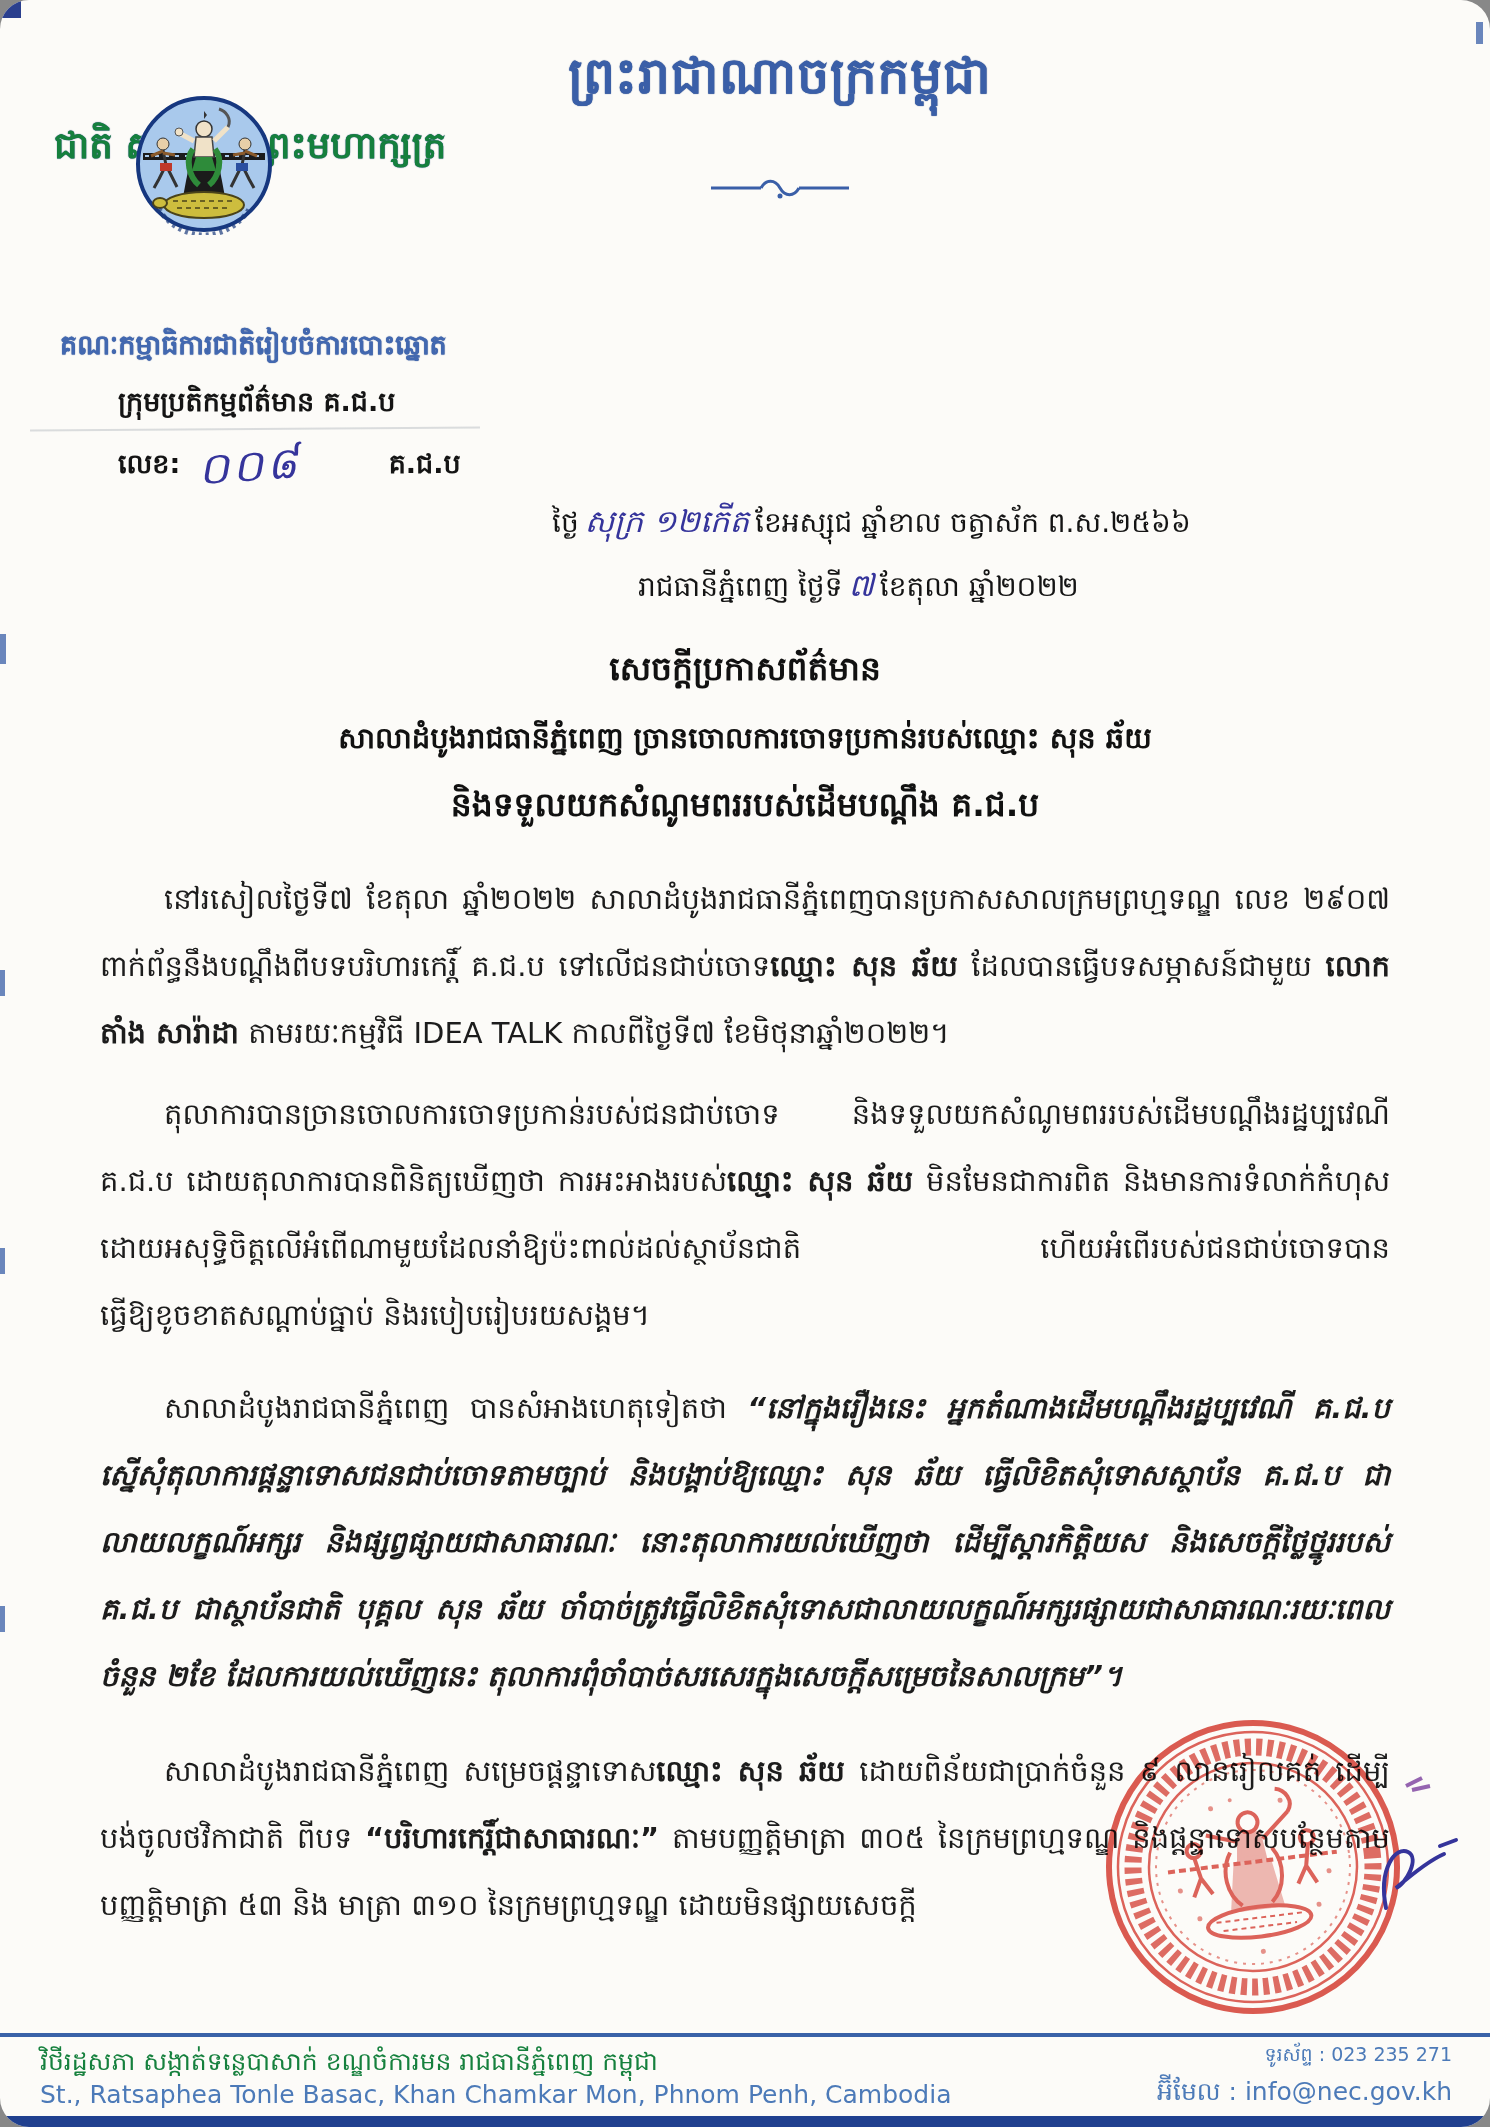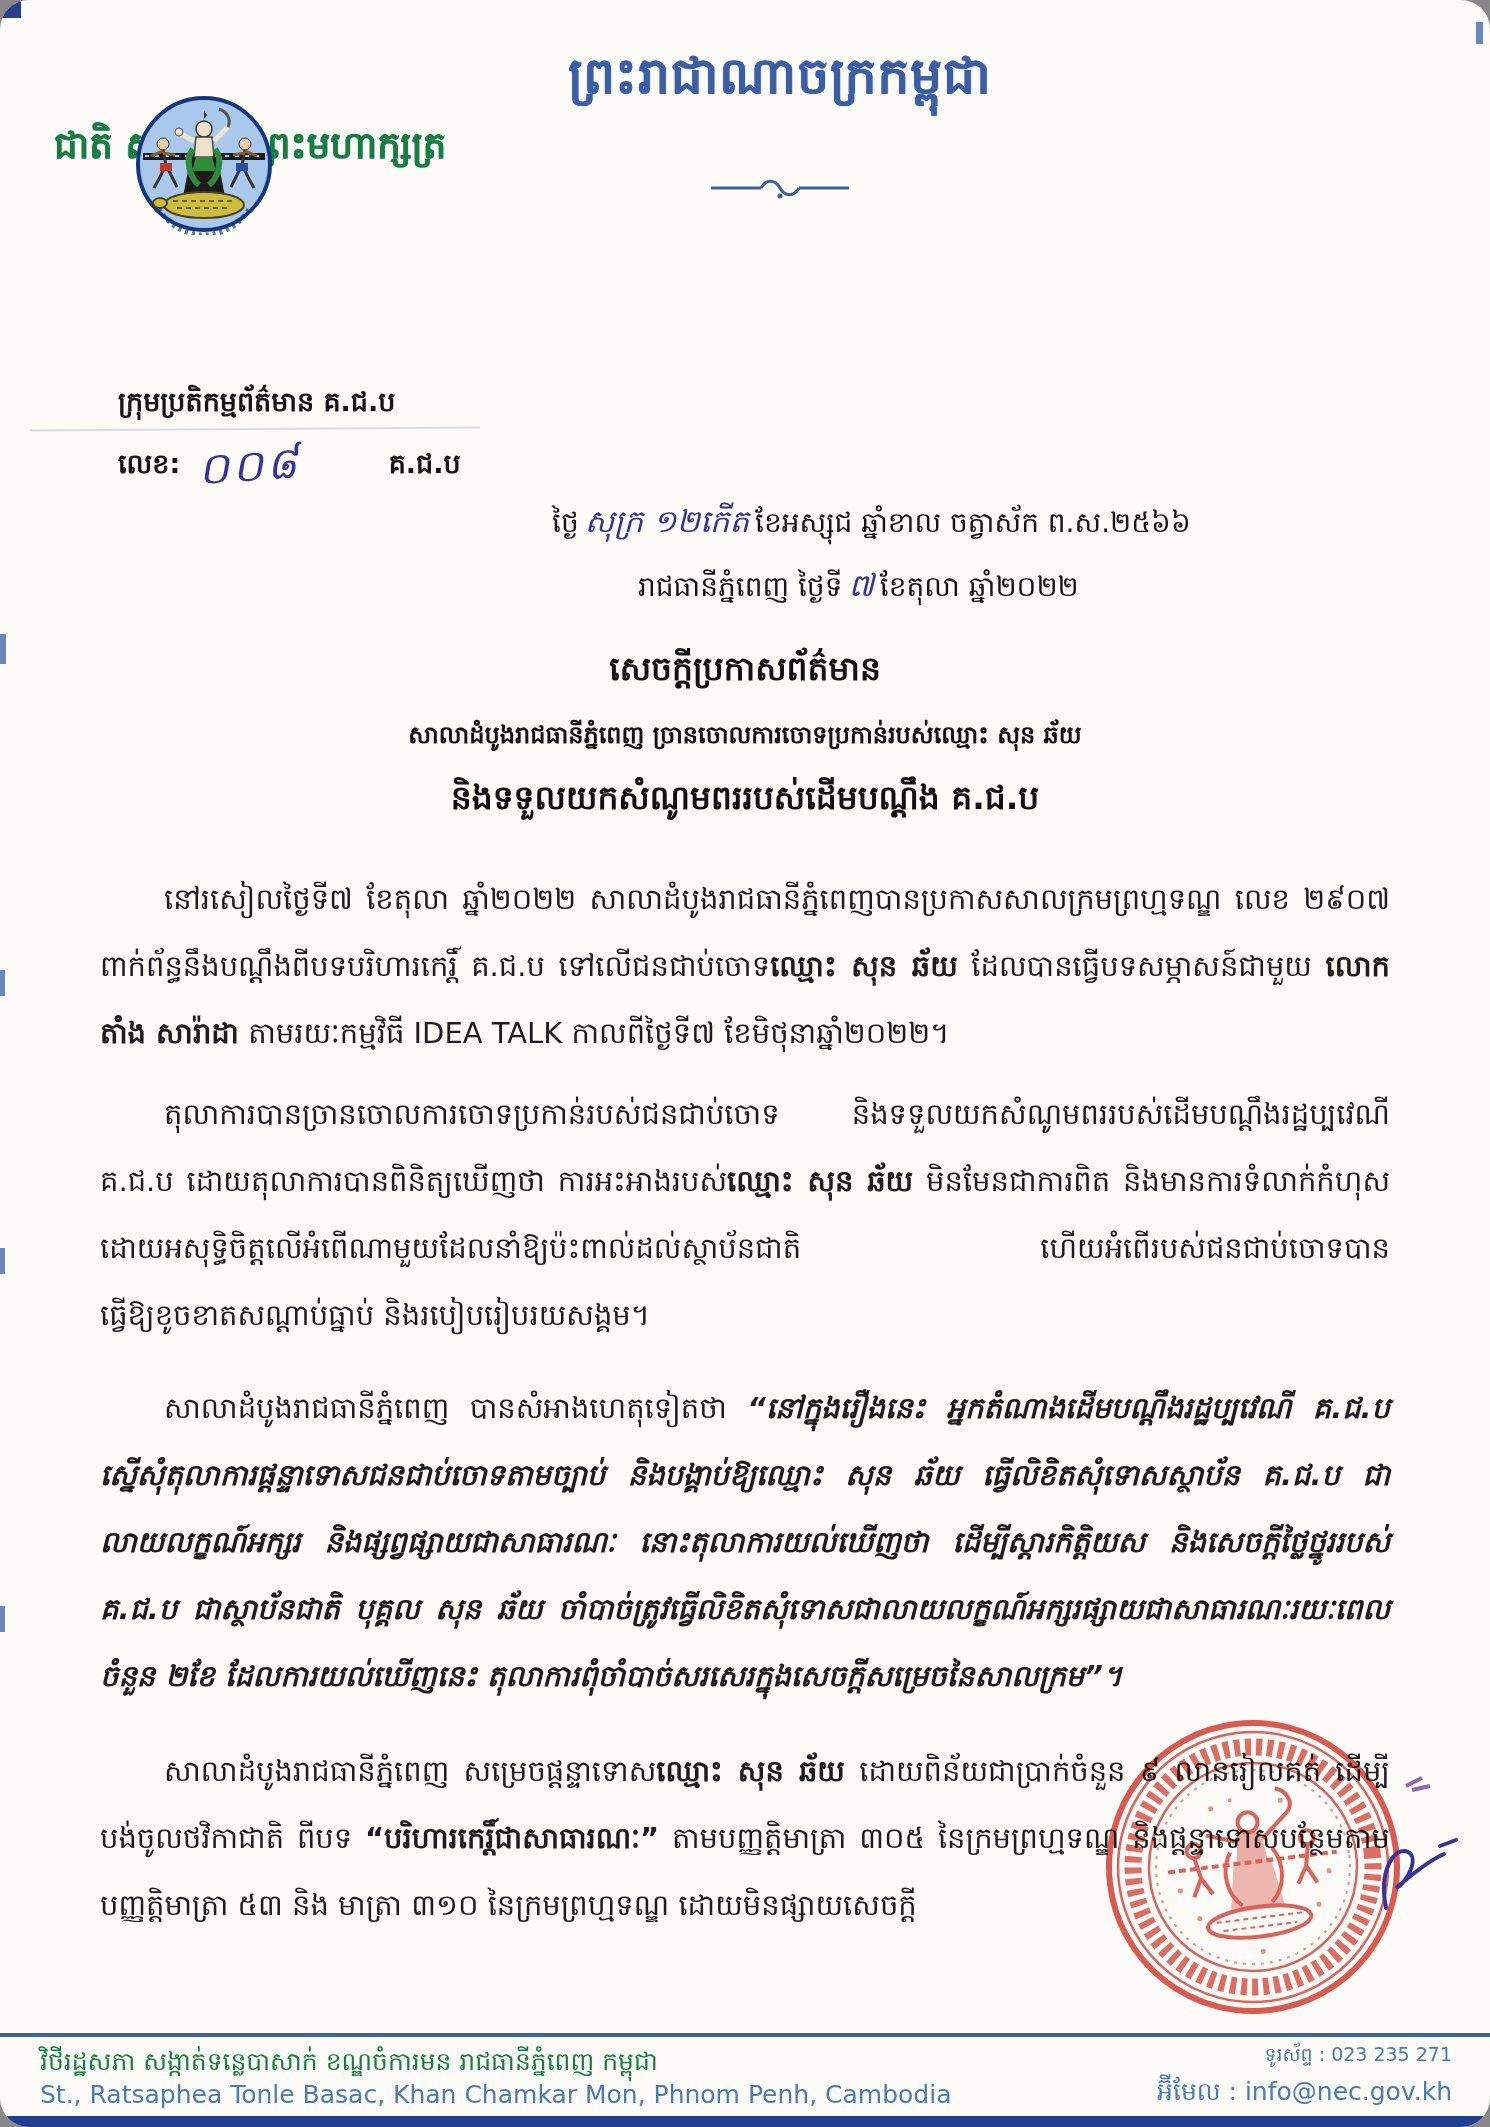--- a/index.html
+++ b/index.html
@@ -52,21 +52,21 @@
 
   .dateline-1 { position:absolute; left:552px; top:502px; font-size:28px; color:#141414; }
   .dateline-2 { position:absolute; left:638px; top:566px; font-size:28px; color:#141414; }
   .handwritten {
     font-family:"DejaVu Serif", serif; font-style:italic; color:#35349b;
     font-size:31px; padding:0 6px;
   }
 
   .doc-title { position:absolute; top:648px; left:0; width:100%; text-align:center; color:#111; }
   .doc-title .t1 { font-size:33px; font-weight:bold; margin-bottom:24px; }
-  .doc-title .t2 { font-size:24px; font-weight:bold; margin-bottom:22px; }
+  .doc-title .t2 { font-size:29px; font-weight:bold; margin-bottom:22px; }
   .doc-title .t3 { font-size:33px; font-weight:bold; }
 
   .body-text {
     position:absolute; top:866px; left:100px; width:1290px;
     font-size:29px; line-height:67px; text-align:justify; color:#1c1c1c;
   }
   .body-text p { text-indent:64px; }
   .p1 { margin-bottom:14px; }
   .p2 { margin-bottom:26px; }
   .p3 { margin-bottom:28px; }
@@ -144,20 +144,21 @@
       <path d="M63 64 h16 l4 14 h-24 z" fill="#2e8b3a"></path>
 
       <ellipse cx="71" cy="112" rx="40" ry="13" fill="#cdbd3e" stroke="#4a431a" stroke-width="2"></ellipse>
       <ellipse cx="27" cy="110" rx="7" ry="5" fill="#cdbd3e" stroke="#4a431a" stroke-width="2"></ellipse>
       <path d="M40 108 h62 M44 115 h54" stroke="#4a431a" stroke-width="1.5" stroke-dasharray="5 4"></path>
 
       <path d="M26 116 A 52 52 0 0 0 116 116" stroke="#1b3a7c" stroke-width="5" fill="none" stroke-dasharray="3 4" opacity=".7"></path>
     </svg>
   </div>
 
+  <div class="org-name">គណៈកម្មាធិការជាតិរៀបចំការបោះឆ្នោត</div>
   <div class="org-dept">ក្រុមប្រតិកម្មព័ត៌មាន គ.ជ.ប</div>
   <div class="org-number">
     <span>លេខ:</span><span class="hw-number">០០៨</span><span class="suffix">គ.ជ.ប</span>
   </div>
 
   <div class="dateline-1">
     <span>ថ្ងៃ</span><span class="handwritten">សុក្រ ១២កើត</span><span>ខែអស្សុជ ឆ្នាំខាល ចត្វាស័ក ព.ស.២៥៦៦</span>
   </div>
   <div class="dateline-2">
     <span>រាជធានីភ្នំពេញ ថ្ងៃទី</span><span class="handwritten">៧</span><span>ខែតុលា ឆ្នាំ២០២២</span>

